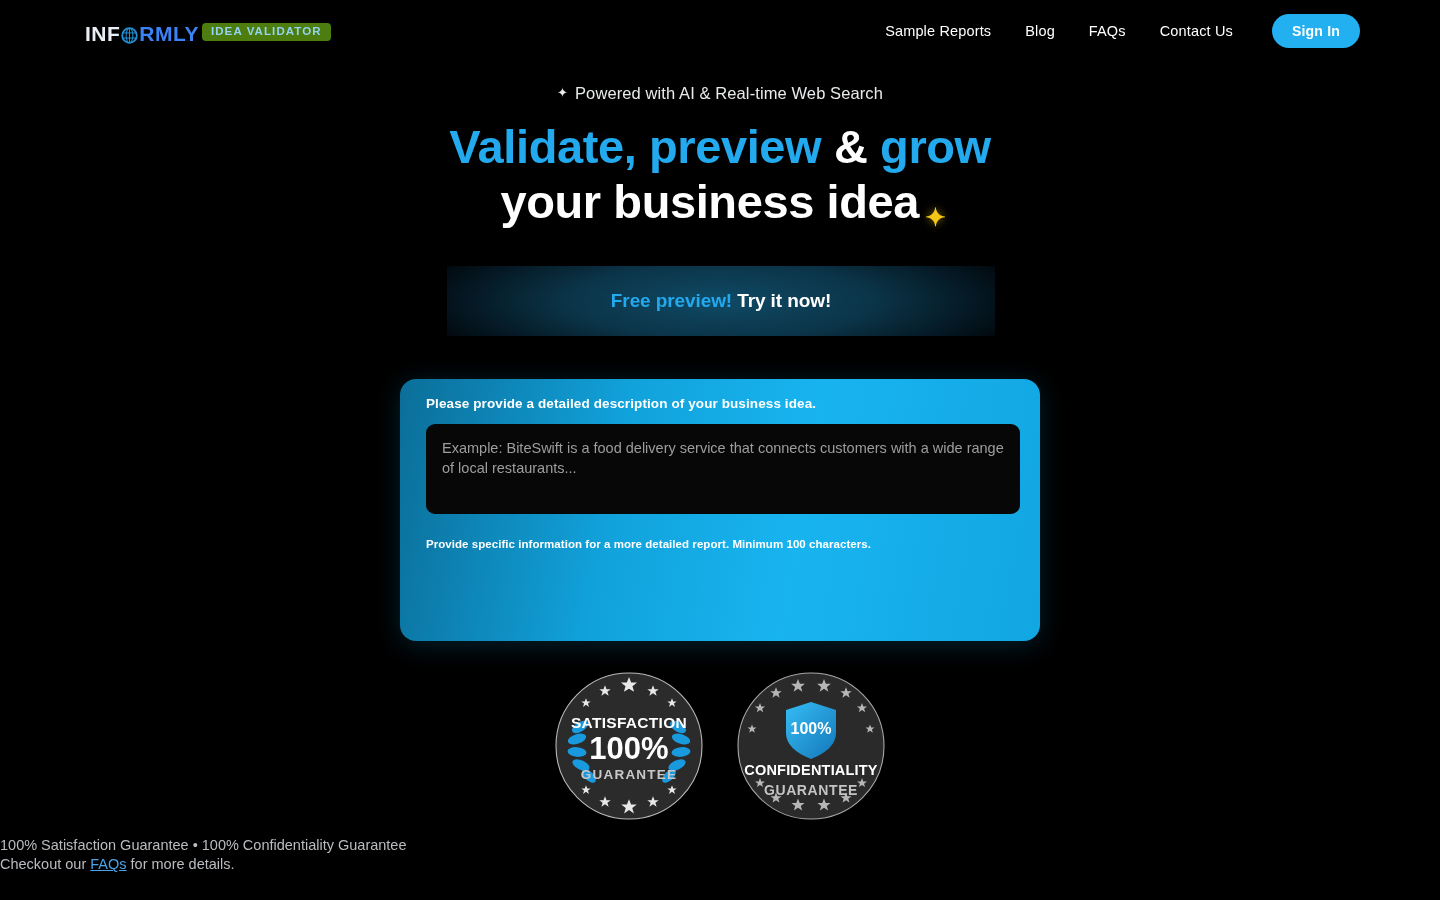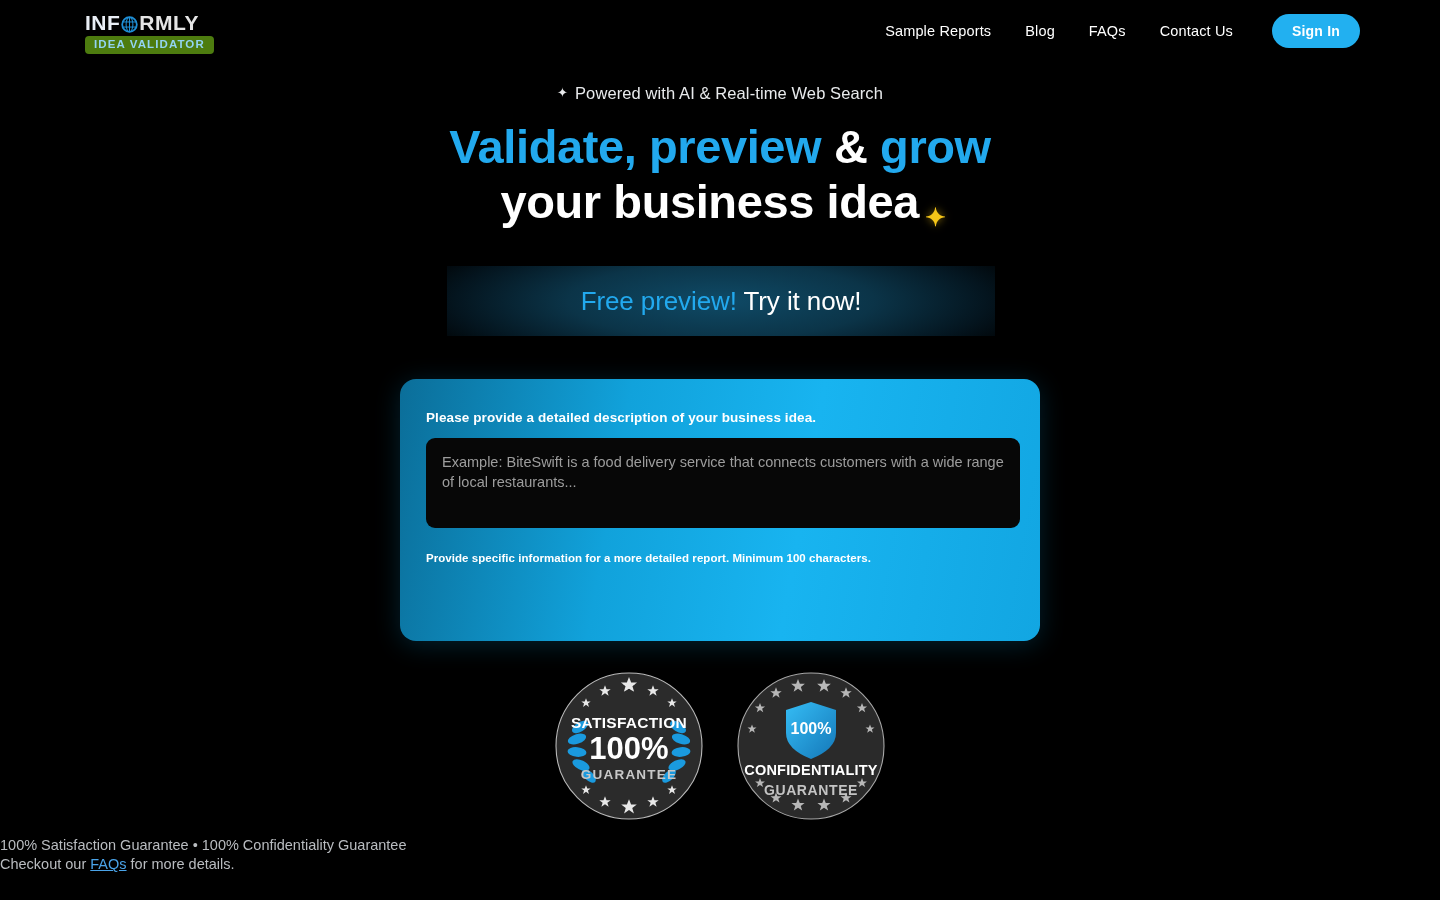--- a/index.html
+++ b/index.html
@@ -24,37 +24,37 @@
     width: 1440px;
     height: 62px;
     display: flex;
     align-items: center;
     justify-content: space-between;
     padding: 0 80px 0 85px;
   }
 
   .brand {
     display: flex;
-    flex-direction: column;
+    flex-direction: row;
     align-items: flex-start;
     gap: 3px;
     padding-top: 4px;
   }
 
   .wordmark {
     display: flex;
     align-items: center;
     font-size: 21px;
     font-weight: 700;
     letter-spacing: 0.5px;
     line-height: 1;
     color: #e9eef5;
   }
   .wordmark .seg-a { color: #e9eef5; }
-  .wordmark .seg-b { color: #e5e5e5; }
+  .wordmark .seg-b { color: #3b82f6; }
 
   .globe-o {
     display: inline-block;
     width: 17px;
     height: 17px;
     margin: 0 1px;
     position: relative;
     top: 1px;
   }
 
@@ -140,37 +140,37 @@
     top: 266px;
     left: 447px;
     width: 548px;
     height: 70px;
     background: radial-gradient(ellipse 62% 120% at 50% 50%, #0f4a66 0%, #0b3448 45%, #04151f 78%, #000000 100%);
     display: flex;
     align-items: center;
     justify-content: center;
   }
   .preview-text {
-    font-size: 26px;
-    font-weight: 400;
+    font-size: 19px;
+    font-weight: 700;
     letter-spacing: -0.1px;
   }
   .pv-blue { color: #22a9ee; }
   .pv-white { color: #ffffff; }
 
   
   .form-card {
     position: absolute;
     top: 379px;
     left: 400px;
     width: 640px;
     height: 262px;
     border-radius: 16px;
     background: linear-gradient(100deg, #0b6e99 0%, #11a2db 34%, #18b4f0 62%, #12a6e2 100%);
-    padding: 31px 22px 0 26px;
+    padding: 17px 22px 0 26px;
     box-shadow: 0 4px 26px rgba(14,150,210,0.22);
   }
 
   .form-label {
     font-size: 13.5px;
     font-weight: 700;
     color: #ffffff;
     letter-spacing: 0.1px;
   }
 

